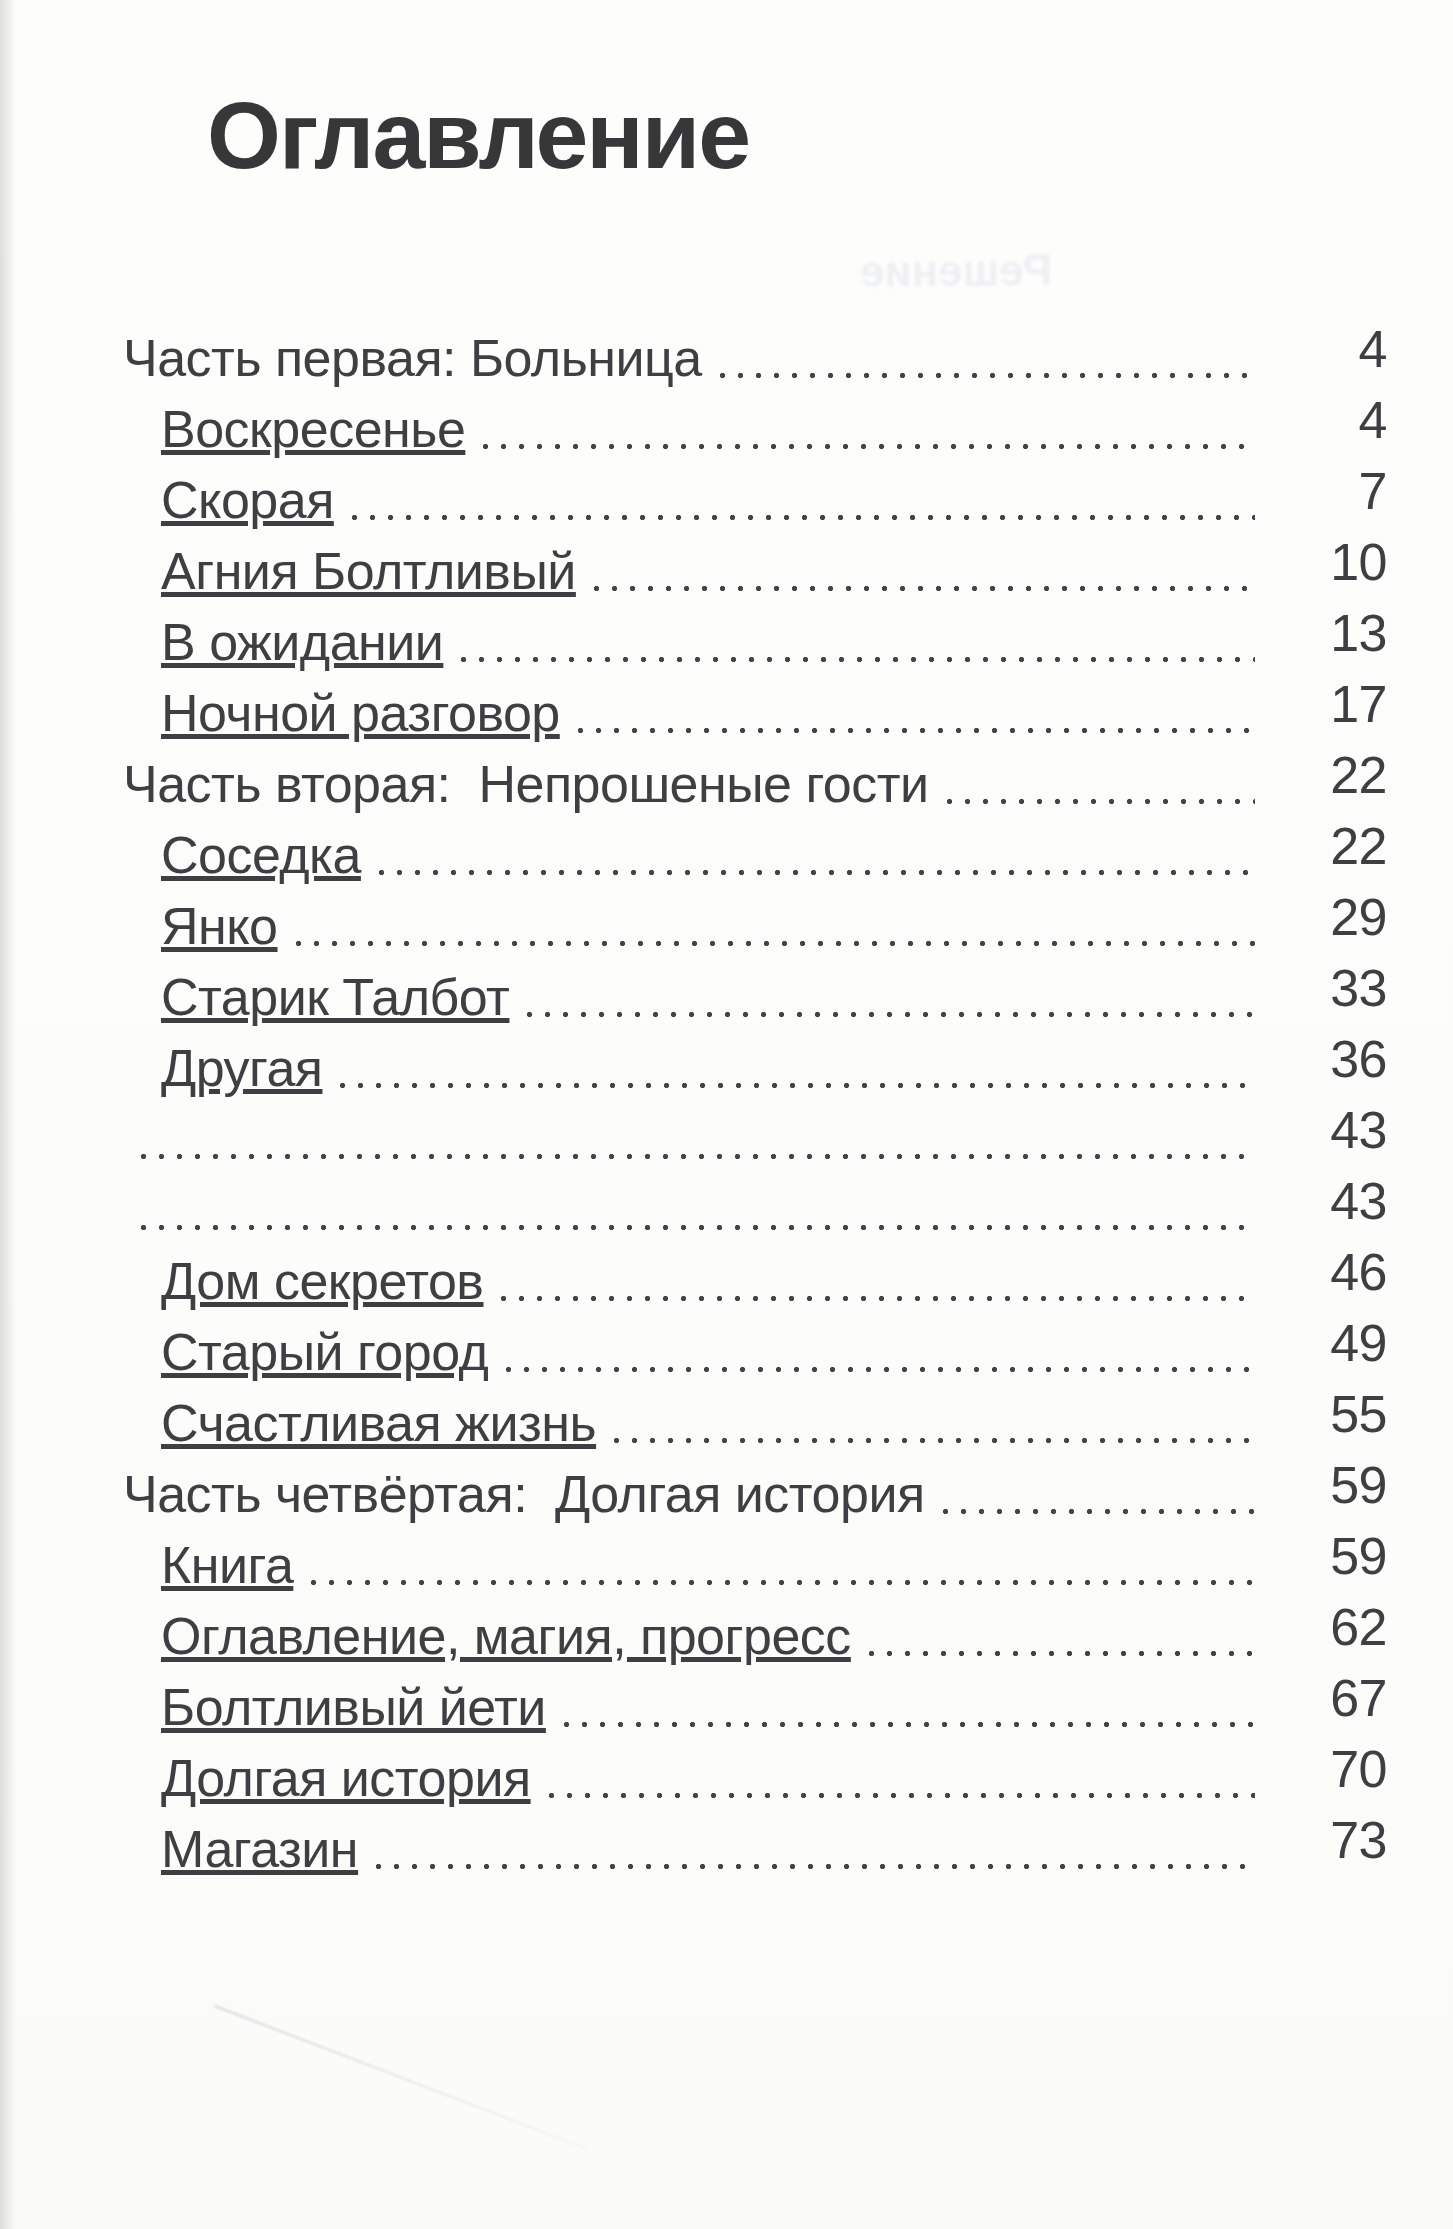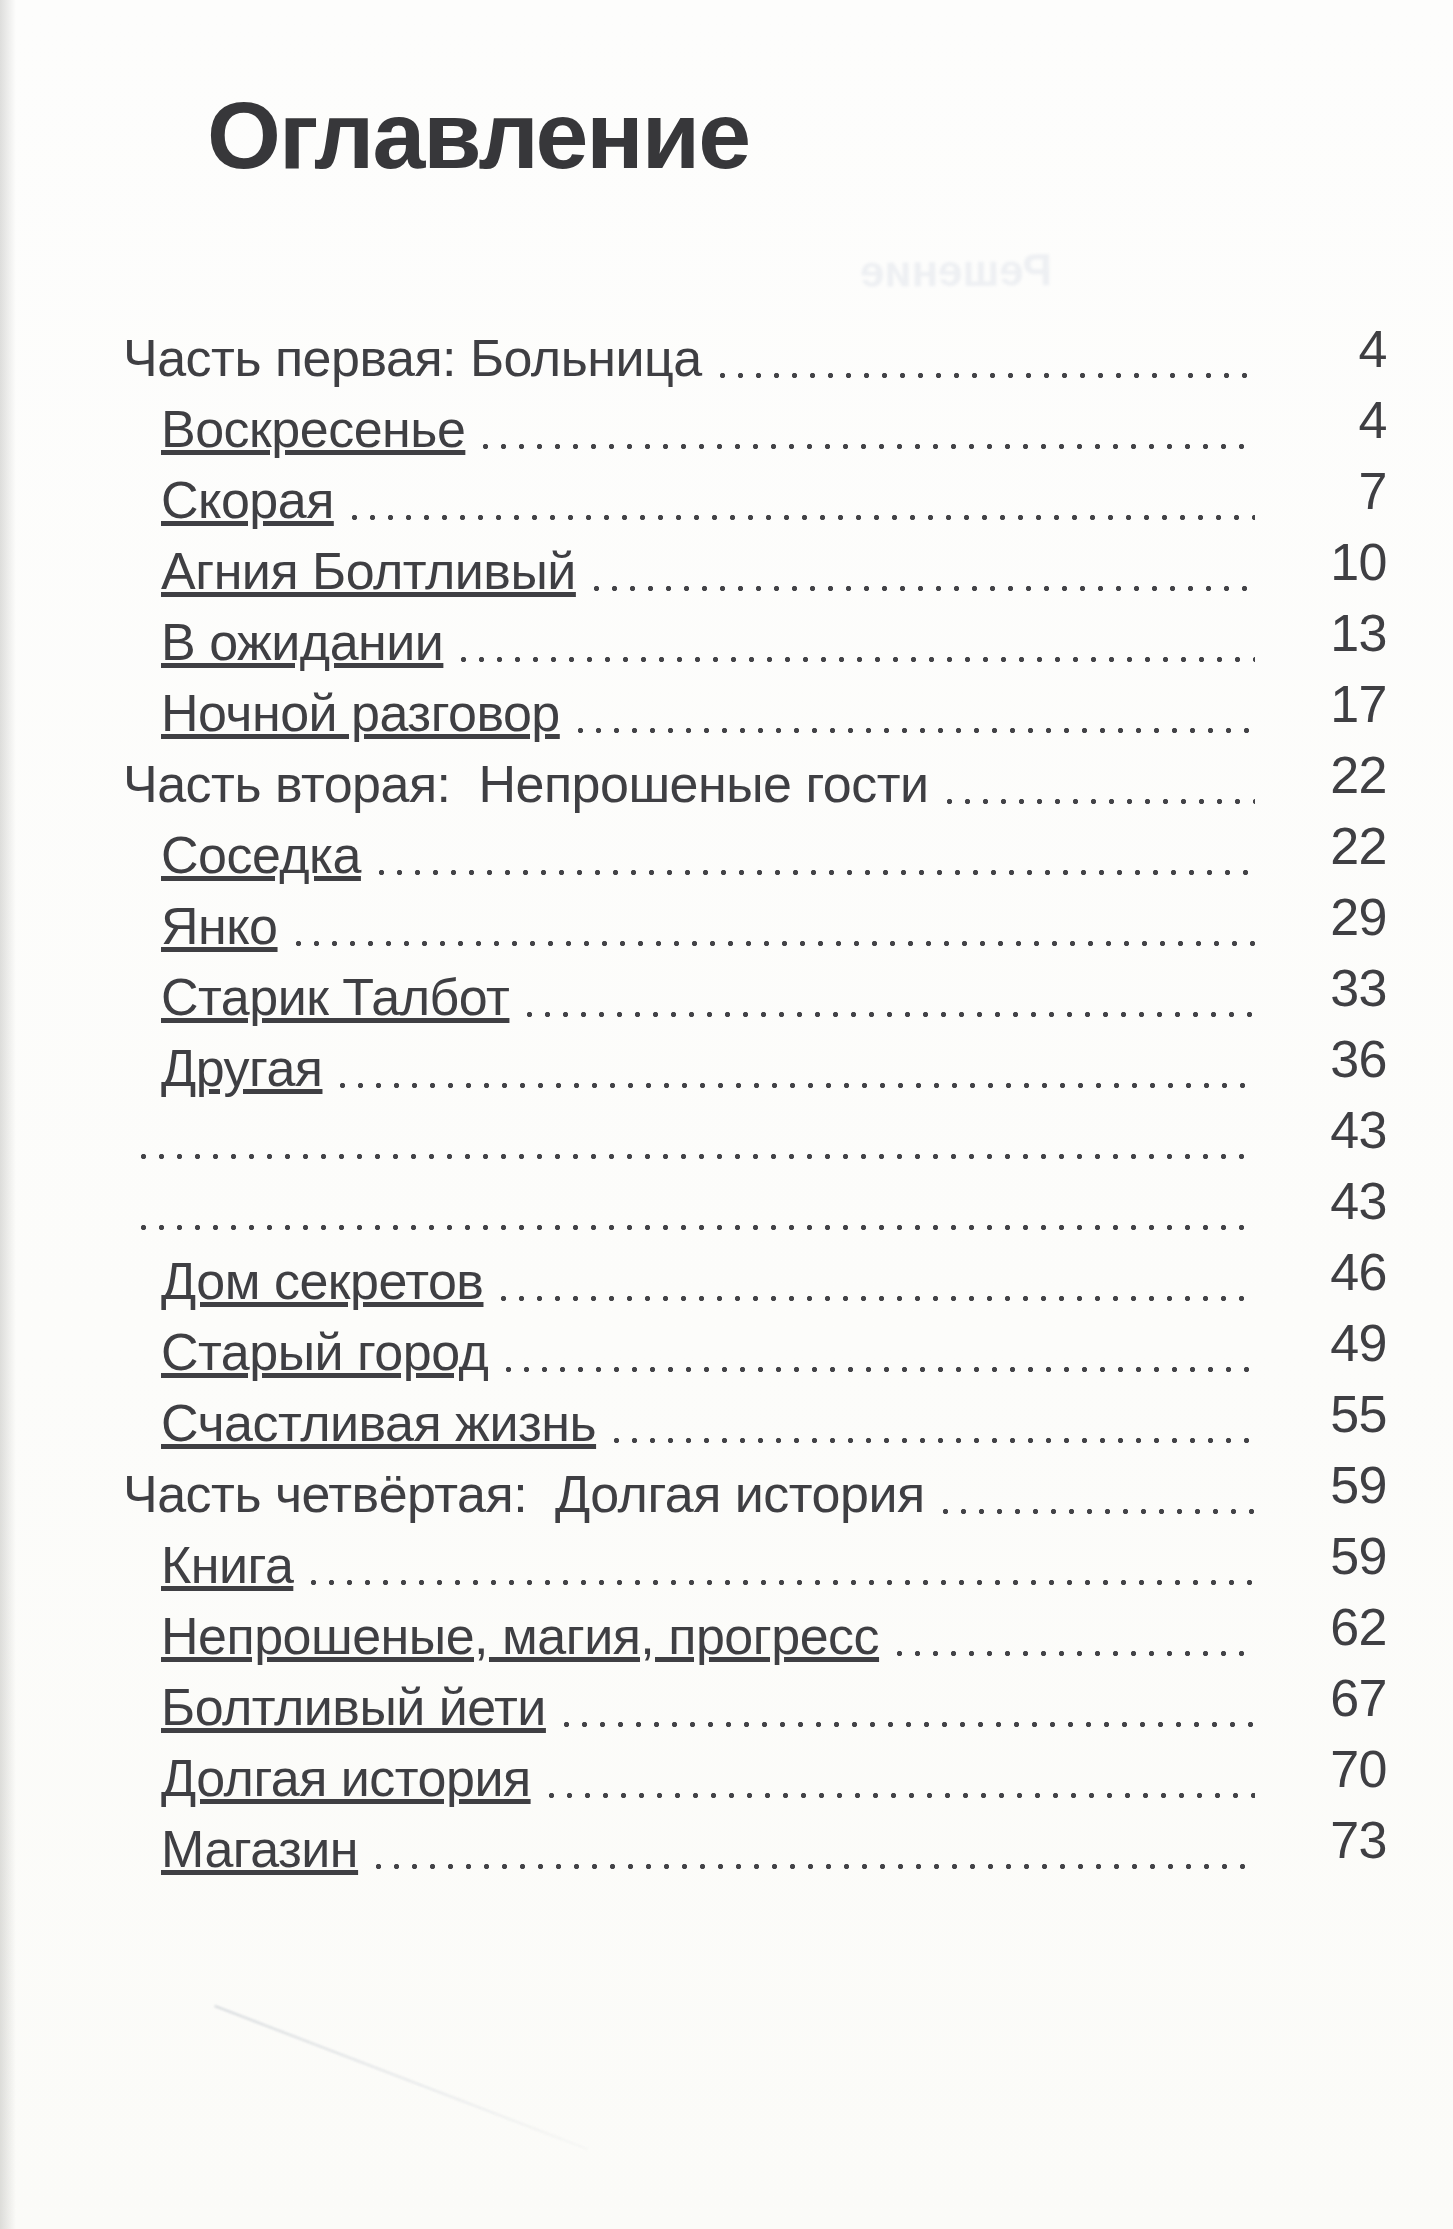--- a/index.html
+++ b/index.html
@@ -174,21 +174,21 @@
     <span class="label">Часть четвёртая:  Долгая история</span>
     <span class="leader"></span>
     <span class="pagenum">59</span>
   </div>
       <div class="row chapter">
     <span class="label">Книга</span>
     <span class="leader"></span>
     <span class="pagenum">59</span>
   </div>
       <div class="row chapter">
-    <span class="label">Непрошеные, магия, прогресс</span>
+    <span class="label">Оглавление, магия, прогресс</span>
     <span class="leader"></span>
     <span class="pagenum">62</span>
   </div>
       <div class="row chapter">
     <span class="label">Болтливый йети</span>
     <span class="leader"></span>
     <span class="pagenum">67</span>
   </div>
       <div class="row chapter">
     <span class="label">Долгая история</span>

